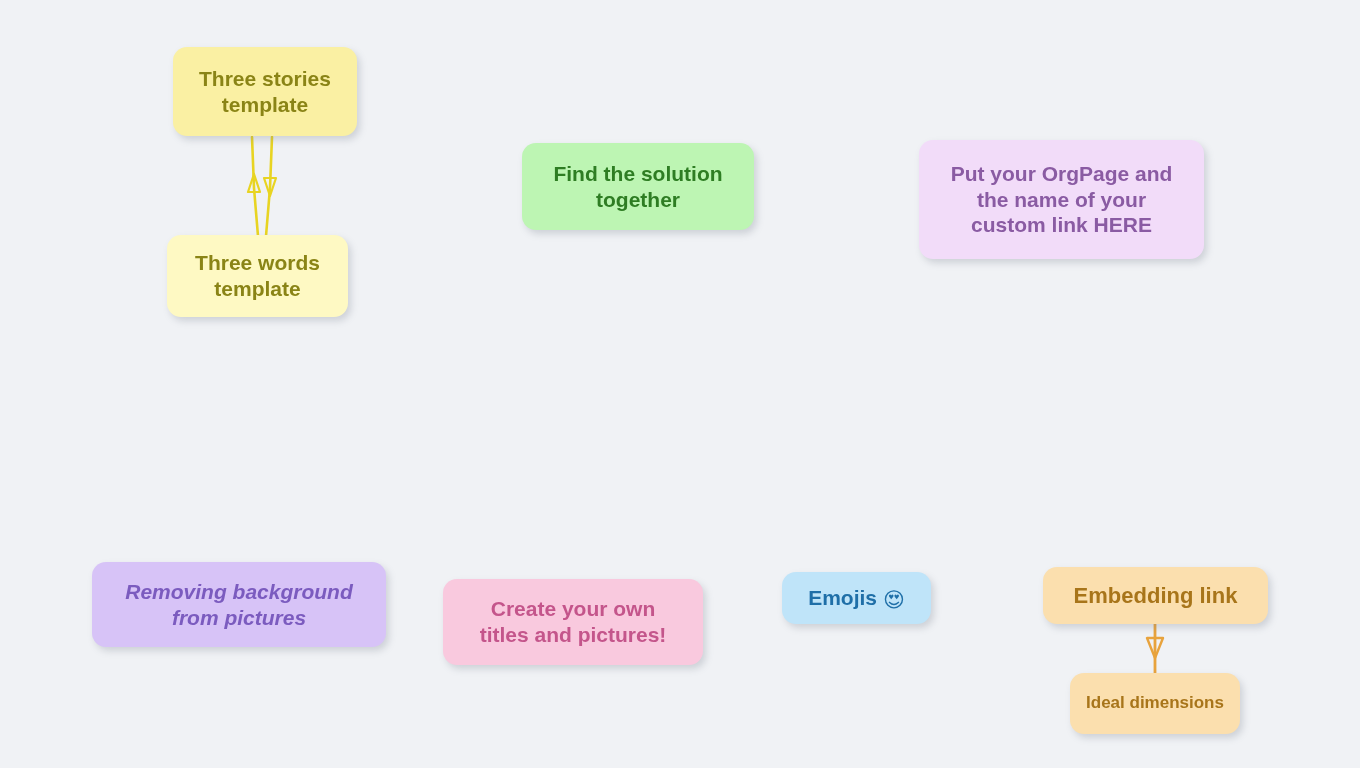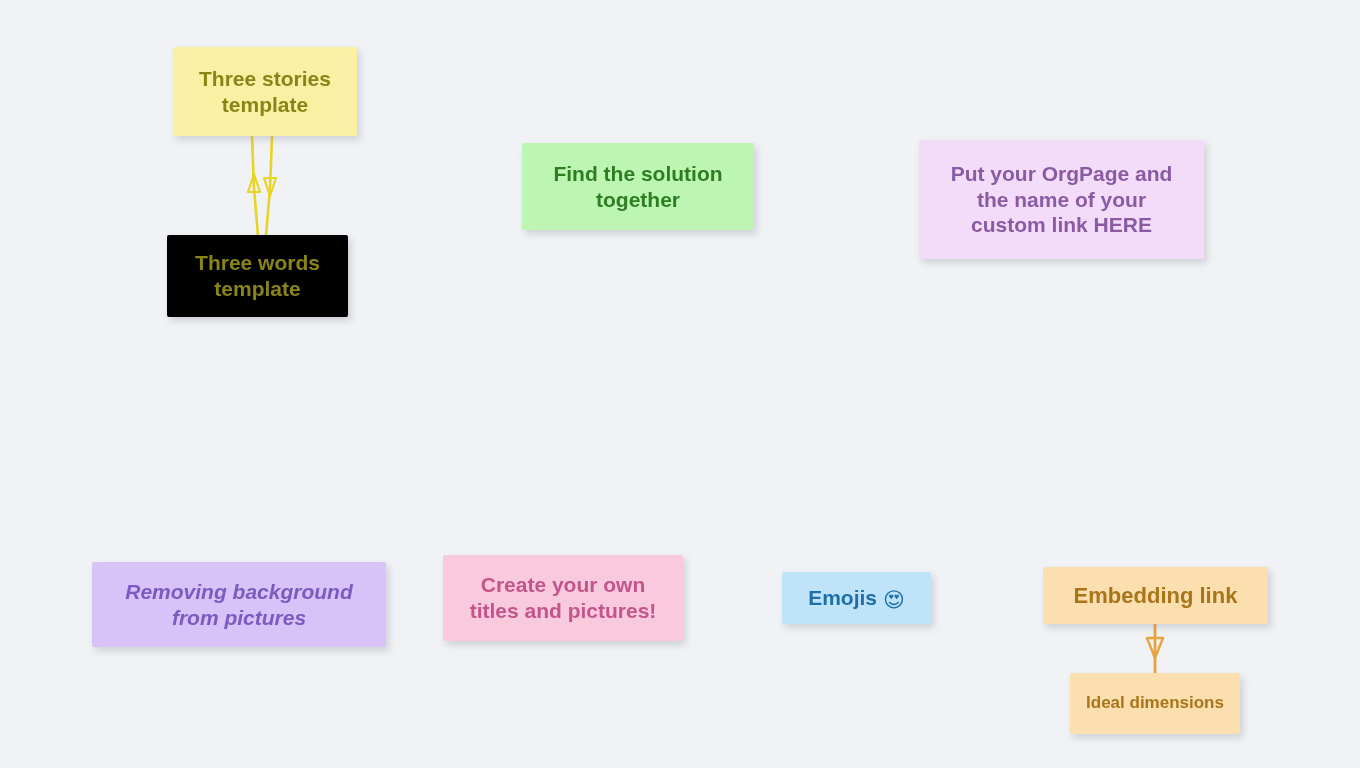--- a/index.html
+++ b/index.html
@@ -33,21 +33,21 @@
     z-index: 1;
   }
 
   .node {
     position: absolute;
     box-sizing: border-box;
     display: flex;
     align-items: center;
     justify-content: center;
     text-align: center;
-    border-radius: 2px;
+    border-radius: 14px;
     z-index: 2;
     cursor: default;
     user-select: none;
     box-shadow: 3px 4px 7px rgba(120,125,140,0.28);
     padding: 6px 14px;
     line-height: 1.23;
   }
 
   .node .label {
     display: block;
@@ -97,42 +97,42 @@
       <path d="M 1155 624 L 1155 674" stroke="#e8a33d" stroke-width="2.8" fill="none" stroke-linecap="round"></path>
       <path d="M 1147 638 L 1163 638 L 1155 658 Z" stroke="#e8a33d" stroke-width="2.4" fill="none" stroke-linejoin="round"></path>
     </g>
   </svg>
 
   <div class="node theme-yellow size-md" style="left: 173px; top: 47px; width: 184px; height: 89px; background: rgb(250, 240, 163); color: rgb(138, 132, 22);">
     <span class="label">Three stories
 template</span>
   </div>
 
-  <div class="node theme-yellow size-md" style="left: 167px; top: 235px; width: 181px; height: 82px; background: #000000; color: rgb(138, 132, 22);">
+  <div class="node theme-yellow size-md" style="left: 167px; top: 235px; width: 181px; height: 82px; background: #fef9c3; color: rgb(138, 132, 22);">
     <span class="label">Three words
 template</span>
   </div>
 
   <div class="node theme-green size-md" style="left: 522px; top: 143px; width: 232px; height: 87px; background: rgb(189, 245, 179); color: rgb(46, 125, 35);">
     <span class="label">Find the solution
 together</span>
   </div>
 
   <div class="node theme-lilac size-md" style="left: 919px; top: 140px; width: 285px; height: 119px; background: rgb(242, 220, 249); color: rgb(138, 91, 163);">
     <span class="label">Put your OrgPage and
 the name of your
 custom link HERE</span>
   </div>
 
   <div class="node theme-purple size-md" style="left: 92px; top: 562px; width: 294px; height: 85px; background: rgb(215, 195, 247); color: rgb(123, 91, 191);">
     <span class="label">Removing background
 from pictures</span>
   </div>
 
-  <div class="node theme-pink size-md" style="left: 443px; top: 555px; width: 240px; height: 86px; background: rgb(249, 201, 222); color: rgb(196, 85, 139);">
+  <div class="node theme-pink size-md" style="left: 443px; top: 579px; width: 260px; height: 86px; background: rgb(249, 201, 222); color: rgb(196, 85, 139);">
     <span class="label">Create your own
 titles and pictures!</span>
   </div>
 
   <div class="node theme-blue size-md" style="left: 782px; top: 572px; width: 149px; height: 52px; background: rgb(191, 228, 249); color: rgb(31, 111, 168);">
     <span class="label"><span>Emojis </span><span class="emoji-glyph">😍</span></span>
   </div>
 
   <div class="node theme-orange size-lg" style="left: 1043px; top: 567px; width: 225px; height: 57px; background: rgb(251, 223, 174); color: rgb(168, 117, 26);">
     <span class="label">Embedding link</span>

